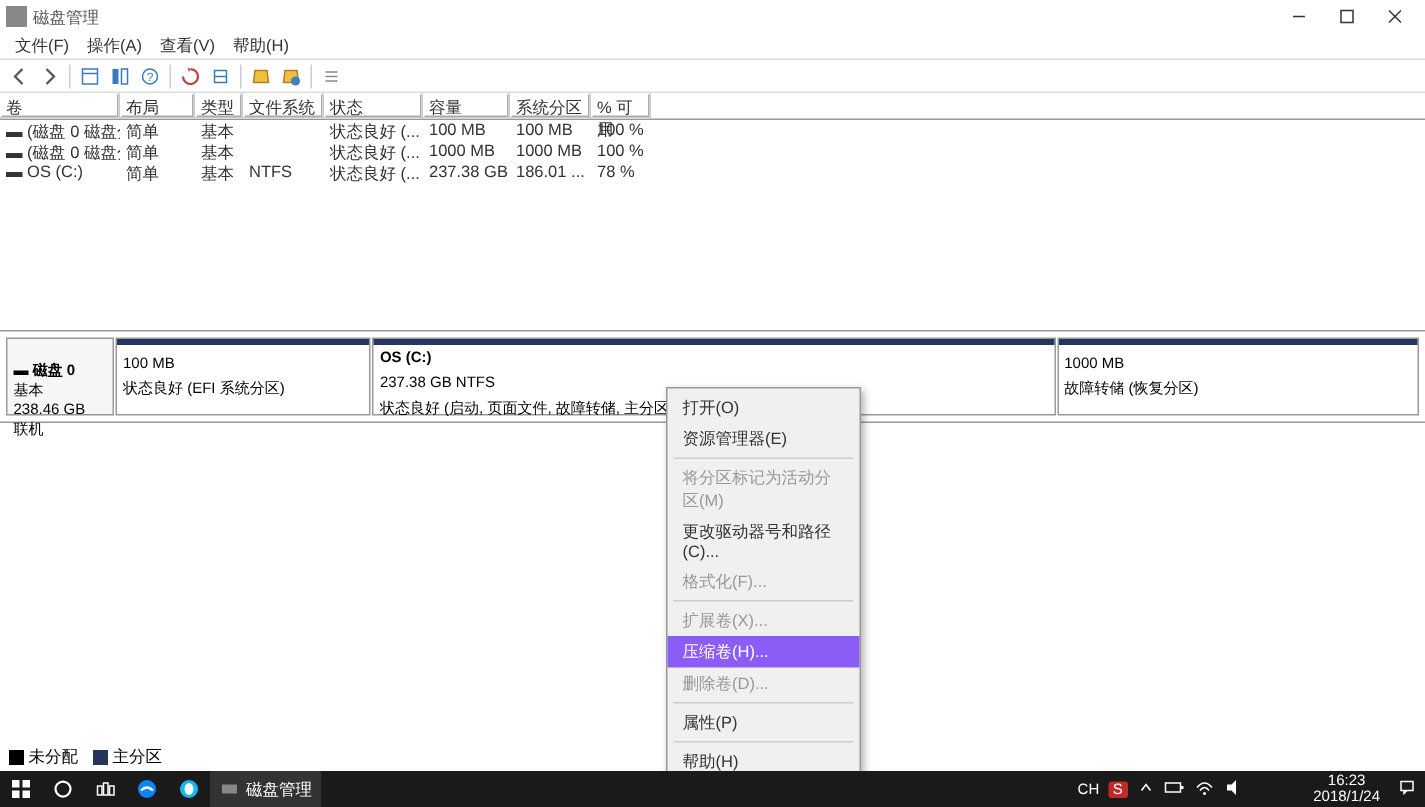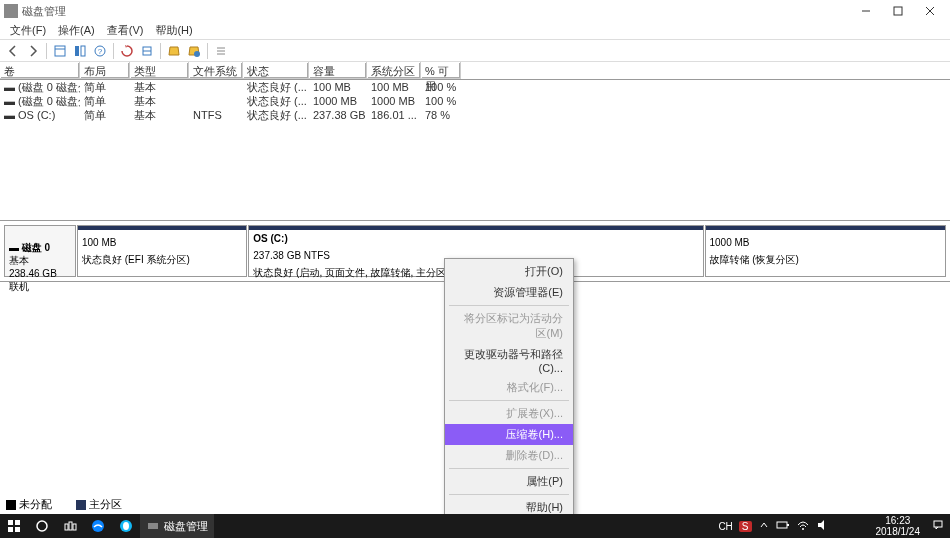--- a/index.html
+++ b/index.html
@@ -13,45 +13,45 @@
 .menubar { height: 18px; display: flex; align-items: center; padding: 0 4px; background: #fff; border-bottom: 1px solid #ddd; }
 .menu-item { padding: 0 6px; color: #333; font-size: 11px; }
 .toolbar { height: 22px; display: flex; align-items: center; padding: 0 4px; background: #fff; border-bottom: 1px solid #ddd; gap: 2px; }
 .tool-btn { width: 18px; height: 18px; display: flex; align-items: center; justify-content: center; }
 .tool-btn svg { width: 14px; height: 14px; }
 .tool-sep { width: 1px; height: 16px; background: #ccc; margin: 0 2px; }
 .table-header { height: 18px; display: flex; background: #fff; border-bottom: 1px solid #999; }
 .th { border-right: 1px solid #ccc; border-bottom: 1px solid #ccc; padding: 2px 4px; background: #fff; font-size: 11px; color: #333; box-shadow: inset 1px 1px 0 #fff, inset -1px -1px 0 #aaa; }
 .col-vol { width: 80px; }
 .col-layout { width: 50px; }
-.col-type { width: 59px; }
+.col-type { width: 32px; }
 .col-fs { width: 54px; }
 .col-status { width: 66px; }
 .col-cap { width: 58px; }
 .col-free { width: 54px; }
 .col-pct { width: 40px; }
 .volume-list { background: #fff; height: 140px; }
 .vol-row { display: flex; height: 14px; align-items: center; color: #333; }
 .vol-row .cell { padding: 0 4px; overflow: hidden; white-space: nowrap; }
 .disk-map-wrapper { border-top: 1px solid #999; border-bottom: 1px solid #999; padding: 4px; background: #fff; display: flex; height: 62px; }
 .disk-info { width: 72px; border: 1px solid #999; background: #f6f6f6; padding: 15px 4px; }
 .disk-info .bold { font-weight: bold; }
 .disk-info div { font-size: 10px; line-height: 13px; }
 .disk-layout { flex: 1; display: flex; gap: 1px; margin-left: 1px; }
 .part { border: 1px solid #999; background: #fff; position: relative; padding: 2px 4px; }
 .part .stripe { position: absolute; top: 0; left: 0; right: 0; height: 4px; }
 .part.primary .stripe { background: #26355b; }
 .part .pt { padding-top: 4px; font-size: 10px; line-height: 13px; }
 .part .pt.bold { font-weight: bold; }
 .bottom-area { height: 210px; background: #fff; }
-.legend { position: absolute; bottom: 26px; left: 6px; display: flex; gap: 24px; align-items: center; font-size: 11px; }
+.legend { position: absolute; bottom: 26px; left: 6px; display: flex; gap: 10px; align-items: center; font-size: 11px; }
 .legend .box { width: 10px; height: 10px; display: inline-block; vertical-align: middle; margin-right: 3px; }
 .legend .unalloc { background: #000; }
 .legend .prim { background: #26355b; }
-.context-menu { position: absolute; top: 258px; left: 444px; width: 130px; background: #f0f0f0; border: 1px solid #999; box-shadow: 2px 2px 5px rgba(0,0,0,0.3); padding: 2px 0; text-align: right; }
+.context-menu { position: absolute; top: 258px; left: 444px; width: 130px; background: #f0f0f0; border: 1px solid #999; box-shadow: 2px 2px 5px rgba(0,0,0,0.3); padding: 2px 0; }
 .ctx-item { padding: 3px 10px; font-size: 11px; color: #333; }
 .ctx-item.disabled { color: #999; }
 .ctx-item.highlight { background: #8b5cf6; color: #fff; }
 .ctx-sep { height: 1px; background: #ccc; margin: 2px 4px; }
 .taskbar { position: absolute; bottom: 0; left: 0; right: 0; height: 24px; background: #1a1a1a; display: flex; align-items: center; color: #fff; }
 .tb-btn { width: 28px; height: 24px; display: flex; align-items: center; justify-content: center; }
 .tb-btn svg { width: 14px; height: 14px; }
 .tb-running { display: flex; align-items: center; padding: 0 6px; height: 24px; font-size: 11px; gap: 4px; }
 .tb-running.active { background: #333; }
 .tb-spacer { flex: 1; }

